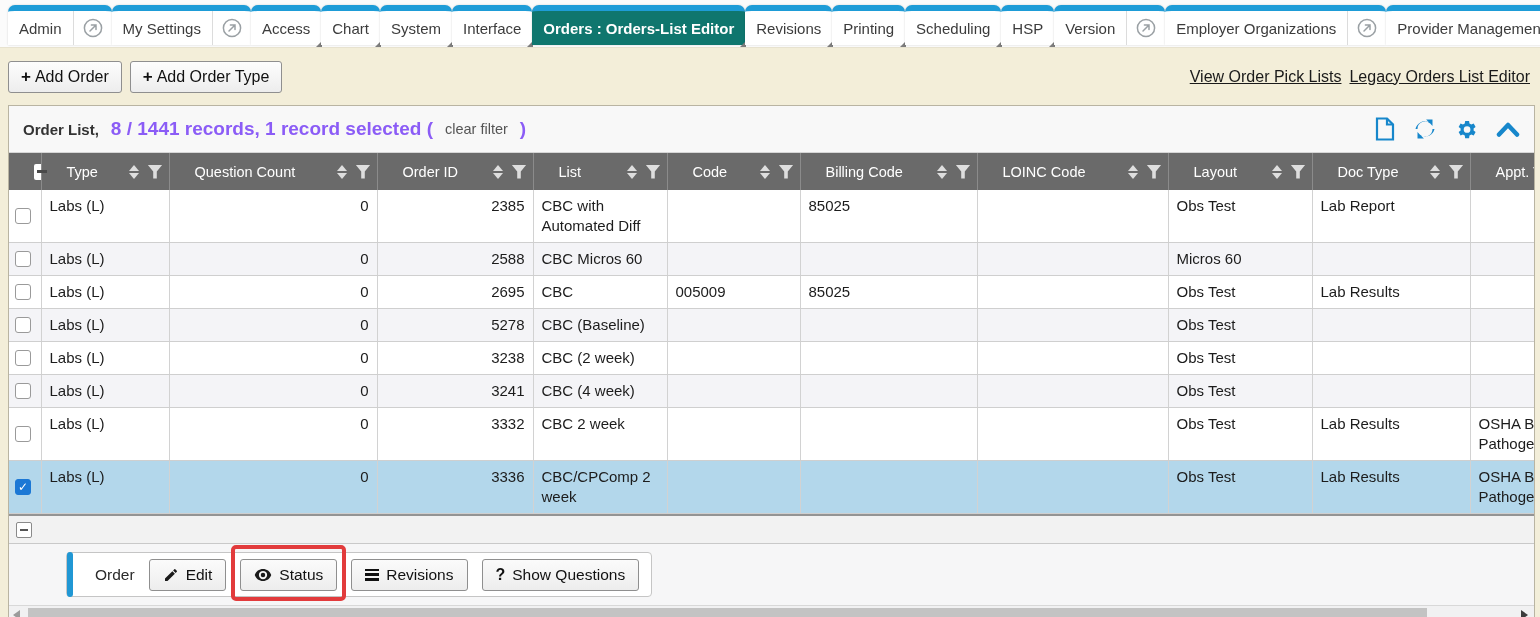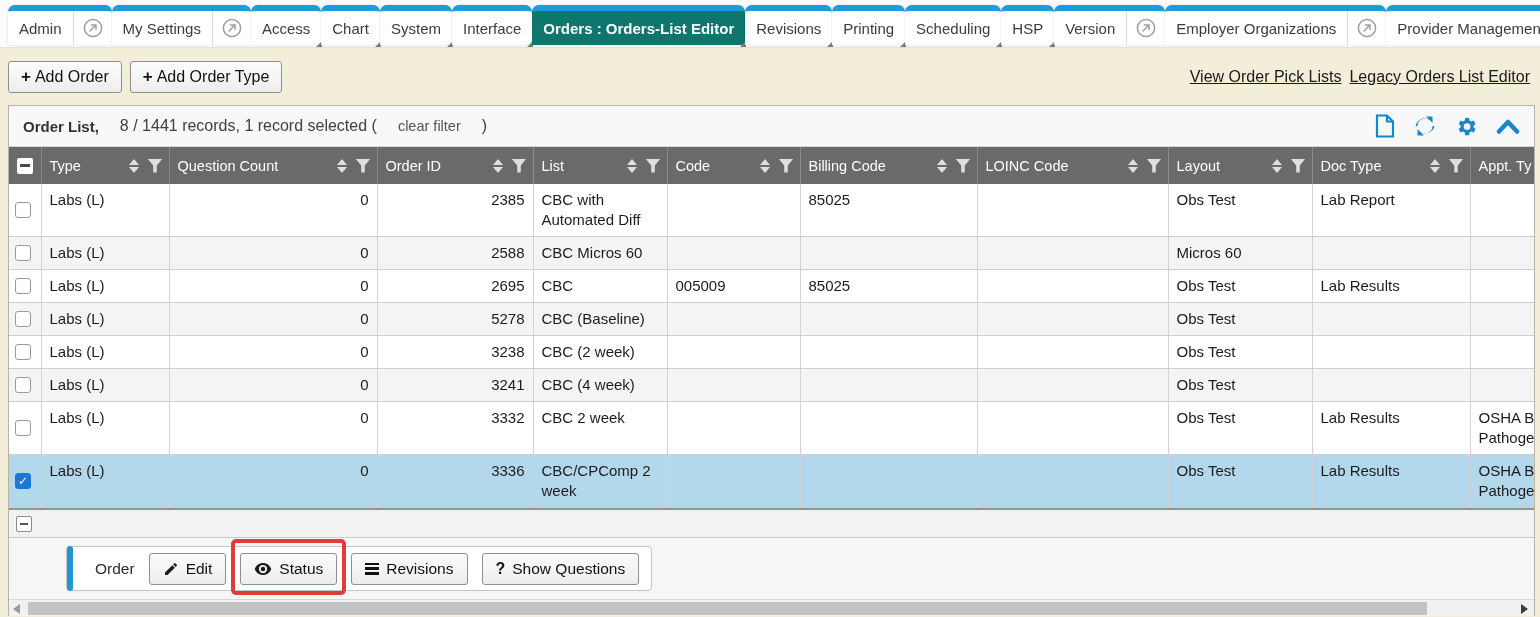--- a/index.html
+++ b/index.html
@@ -44,34 +44,34 @@
     border-radius:3px; padding:5px 12px; font-size:16px; color:#111; cursor:pointer;
   }
   .plus { font-weight:bold; font-size:17px; }
   .top-links { display:flex; gap:8px; font-size:16px;justify-content:space-between; }
   .top-links a { color:#1a1a1a; text-decoration:underline; cursor:pointer; }
   
   .panel {
     margin:0 5px 0 8px; background:#ffffff; border:1px solid #b9b4a2; border-bottom:none;
   }
   .panel-header {
-    height:41px; background:#f8f8f8; border-bottom:1px solid #d6d6d6;
-    display:flex; align-items:center; padding:0 14px; gap:21px;
+    height:47px; background:#f8f8f8; border-bottom:1px solid #d6d6d6;
+    display:flex; align-items:center; padding:0 14px; gap:12px;
   }
   .pl-title { font-weight:bold; color:#333; font-size:15px; }
-  .pl-summary { color:#404040; font-size:16px; }
+  .pl-summary { color:#8b5cf6; font-size:19px;font-weight:bold; }
   .pl-clear { color:#555; font-size:14.5px; cursor:pointer; }
   .pl-icons { margin-left:auto; display:flex; align-items:center; gap:18px; }
   .pl-icons .hicon { cursor:pointer; display:flex; }
   
   .table-clip { overflow:hidden; width:100%; }
   table { width:1650px; table-layout:fixed; border-collapse:collapse; }
   thead th {
     background:#6a6a6a; color:#fff; font-weight:normal; font-size:14.5px;
-    padding:0 6px 0 8px; height:37px; text-align:left;
+    padding:0 6px 0 25px; height:37px; text-align:left;
     border-right:1px solid #8b8b8b; cursor:pointer;
   }
   .thi { display:flex; align-items:center; justify-content:space-between; gap:4px; }
   .hic { display:flex; align-items:center; gap:9px; }
   .sorter { display:flex; flex-direction:column; gap:2px; }
   .tri-up { width:0; height:0; border-left:5px solid transparent; border-right:5px solid transparent; border-bottom:6px solid #dedede; }
   .tri-dn { width:0; height:0; border-left:5px solid transparent; border-right:5px solid transparent; border-top:6px solid #dedede; }
   .funnel { width:15px; height:14px; background:#dedede;
     clip-path:polygon(0 0,100% 0,62% 50%,62% 100%,38% 100%,38% 50%); }
   .hdr-cb { width:16px; height:16px; background:#fff; border-radius:2px;

